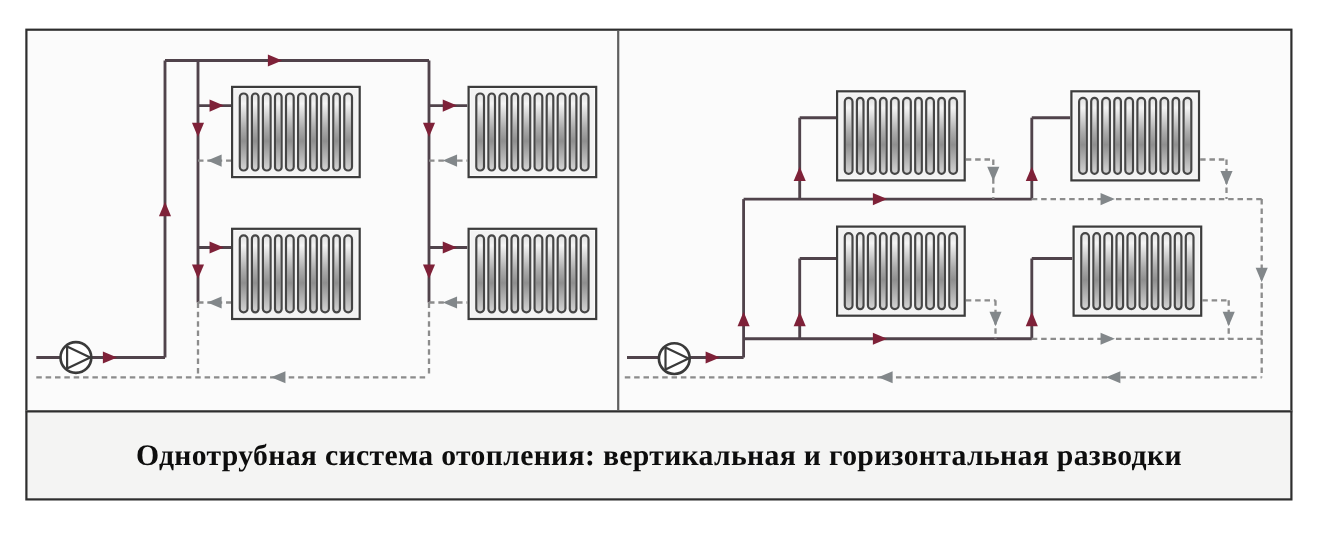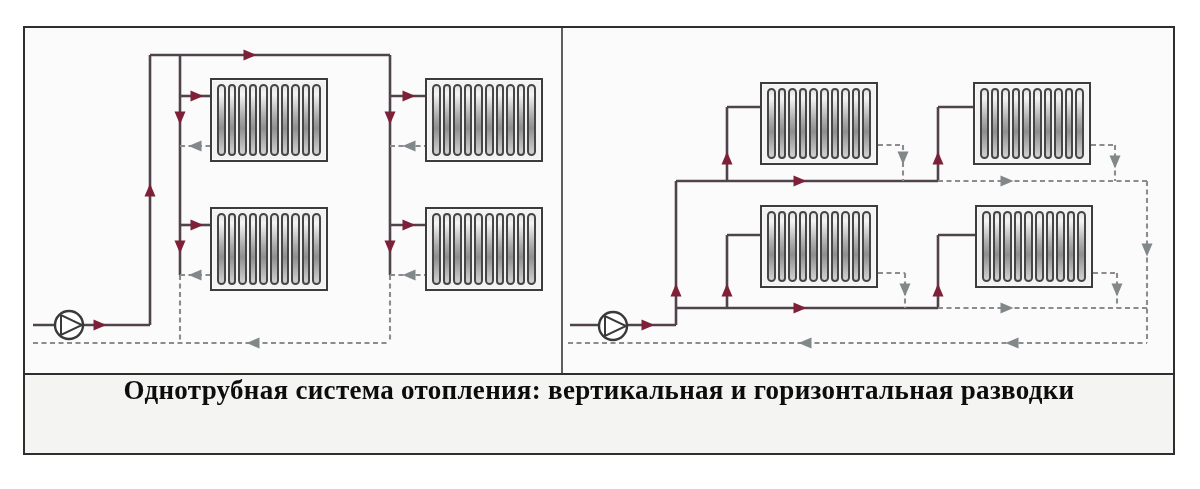--- a/index.html
+++ b/index.html
@@ -18,21 +18,21 @@
   }
   .panel-divider{
     position:absolute;left:561px;top:28px;width:2px;height:345px;
     background:#5f5f5f;
   }
   .caption-box{
     position:absolute;left:23px;top:373px;width:1152px;height:82px;
     box-sizing:border-box;
     border:2px solid #2e2e2e;
     background:#f4f4f3;
-    display:flex;align-items:flex-start;justify-content:center;
+    display:flex;align-items:center;justify-content:center;
   }
   .caption-text{
     font-weight:bold;
     font-size:27px;
     letter-spacing:0.3px;
     color:#0d0d0d;
     white-space:nowrap;
   }
   .pipes-layer{
     position:absolute;left:0;top:0;width:1200px;height:489px;

